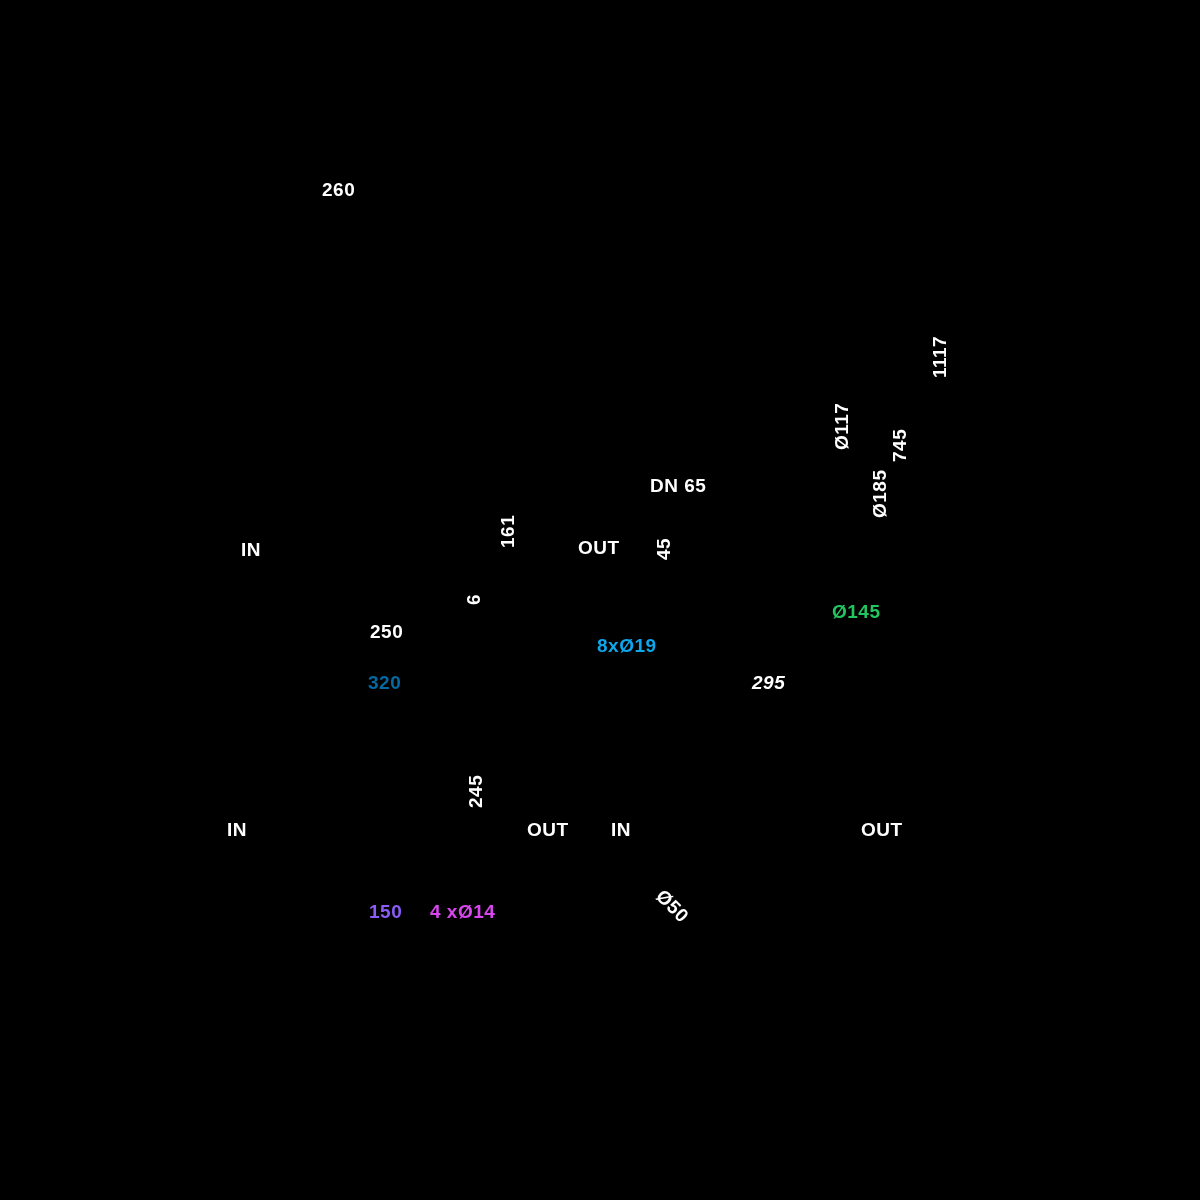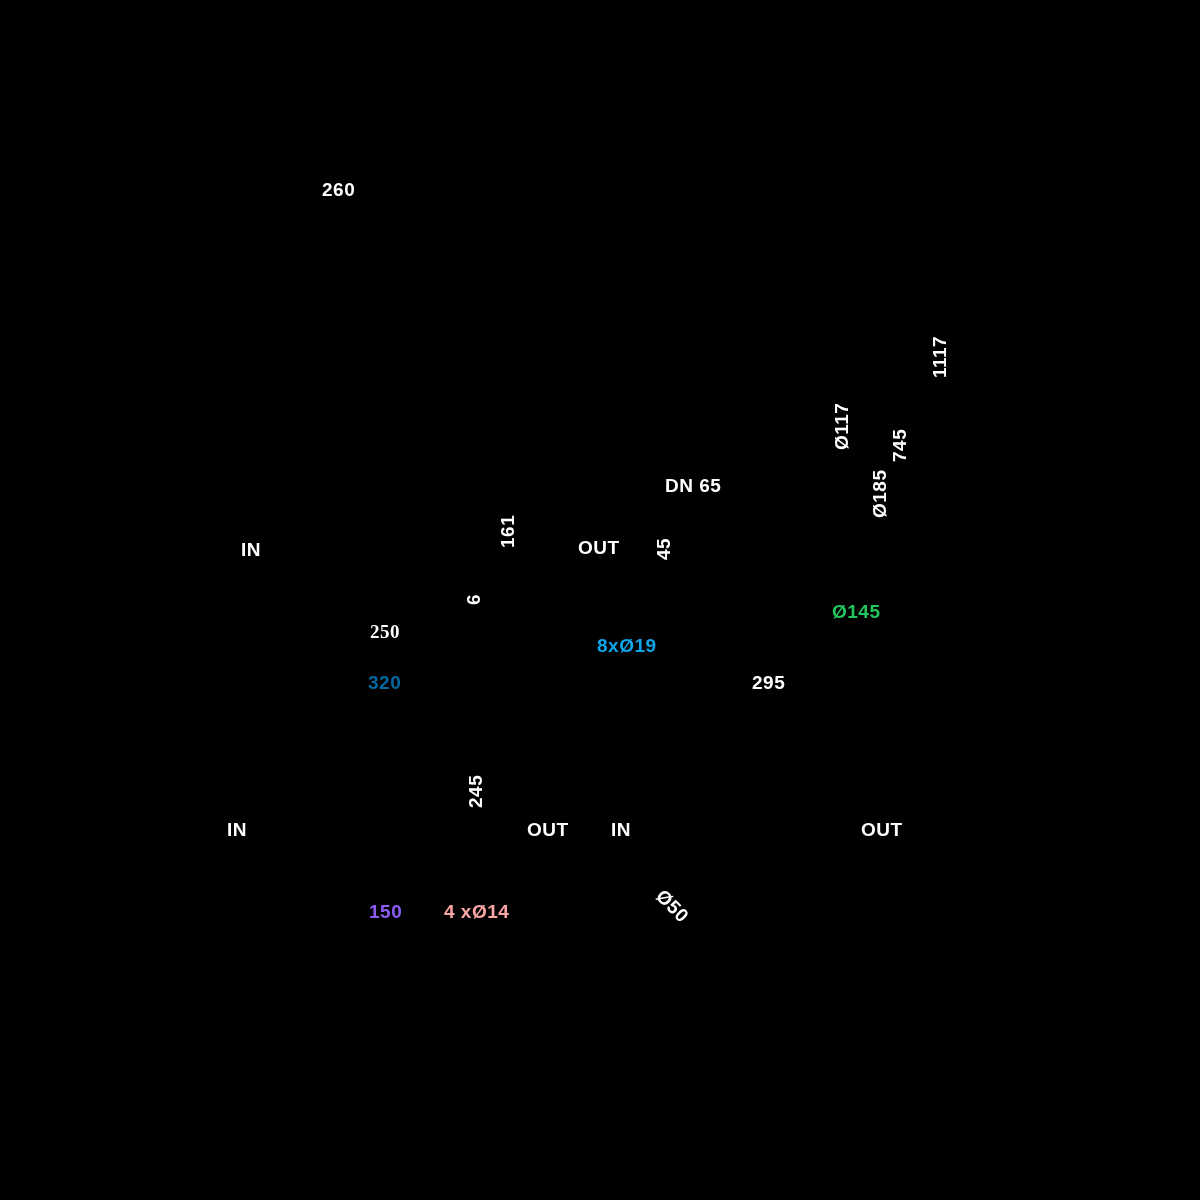--- a/index.html
+++ b/index.html
@@ -26,35 +26,35 @@
     line-height: 1;
     transform-origin: left top;
   }
 </style>
 </head>
 <body>
 
 <div id="canvas">
     <div class="label" style="left: 322px; top: 180px; color: rgb(255, 255, 255);">260</div>
     <div class="label" style="left: 930px; top: 378px; color: rgb(255, 255, 255); transform: rotate(-90deg);">1117</div>
-    <div class="label" style="left: 650px; top: 476px; color: rgb(255, 255, 255); margin-left: 15px;">DN 65</div>
+    <div class="label" style="left: 650px; top: 476px; color: rgb(255, 255, 255);">DN 65</div>
     <div class="label" style="left: 832px; top: 450px; color: rgb(255, 255, 255); transform: rotate(-90deg);">Ø117</div>
     <div class="label" style="left: 890px; top: 462px; color: rgb(255, 255, 255); transform: rotate(-90deg);">745</div>
     <div class="label" style="left: 241px; top: 540px; color: rgb(255, 255, 255);">IN</div>
     <div class="label" style="left: 578px; top: 538px; color: rgb(255, 255, 255);">OUT</div>
     <div class="label" style="left: 870px; top: 518px; color: rgb(255, 255, 255); transform: rotate(-90deg);">Ø185</div>
     <div class="label" style="left: 498px; top: 548px; color: rgb(255, 255, 255); transform: rotate(-90deg);">161</div>
     <div class="label" style="left: 654px; top: 560px; color: rgb(255, 255, 255); transform: rotate(-90deg);">45</div>
     <div class="label" style="left: 464px; top: 605px; color: rgb(255, 255, 255); transform: rotate(-90deg);">6</div>
-    <div class="label" style="left: 370px; top: 622px; color: rgb(255, 255, 255); font-family: Liberation Serif, serif;">250</div>
+    <div class="label" style="left: 370px; top: 622px; color: rgb(255, 255, 255);">250</div>
     <div class="label" style="left: 597px; top: 636px; color: #0ea5e9;">8xØ19</div>
     <div class="label" style="left: 832px; top: 602px; color: #22c55e;">Ø145</div>
     <div class="label" style="left: 368px; top: 673px; color: #0369a1;">320</div>
-    <div class="label" style="left: 752px; top: 673px; color: rgb(255, 255, 255);">295</div>
+    <div class="label" style="left: 752px; top: 673px; color: rgb(255, 255, 255); font-style: italic;">295</div>
     <div class="label" style="left: 227px; top: 820px; color: rgb(255, 255, 255);">IN</div>
     <div class="label" style="left: 466px; top: 808px; color: rgb(255, 255, 255); transform: rotate(-90deg);">245</div>
     <div class="label" style="left: 527px; top: 820px; color: rgb(255, 255, 255);">OUT</div>
     <div class="label" style="left: 611px; top: 820px; color: rgb(255, 255, 255);">IN</div>
     <div class="label" style="left: 861px; top: 820px; color: rgb(255, 255, 255);">OUT</div>
     <div class="label" style="left: 666px; top: 886px; color: rgb(255, 255, 255); transform: rotate(45deg);">Ø50</div>
     <div class="label" style="left: 369px; top: 902px; color: #8b5cf6;">150</div>
-    <div class="label" style="left: 444px; top: 902px; color: #fca5a5;">4 xØ14</div>
+    <div class="label" style="left: 430px; top: 902px; color: #d946ef;">4 xØ14</div>
   </div>
 
 </body></html>

